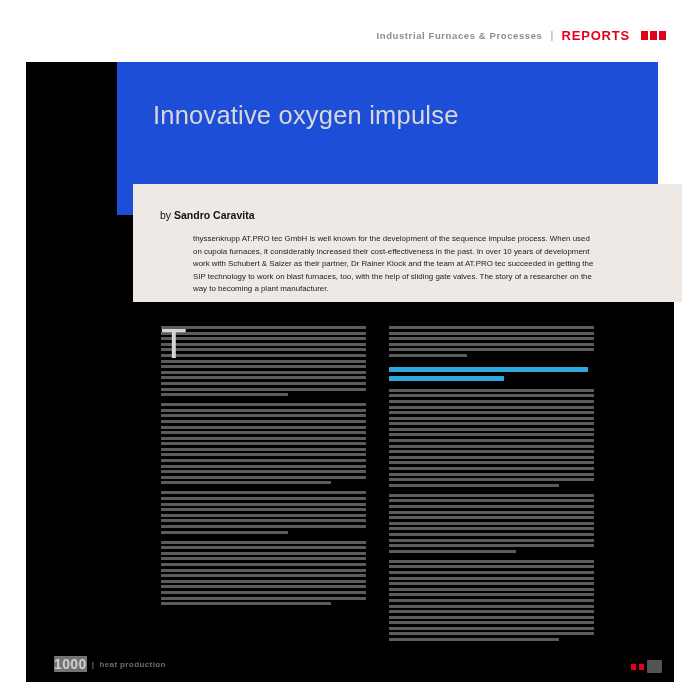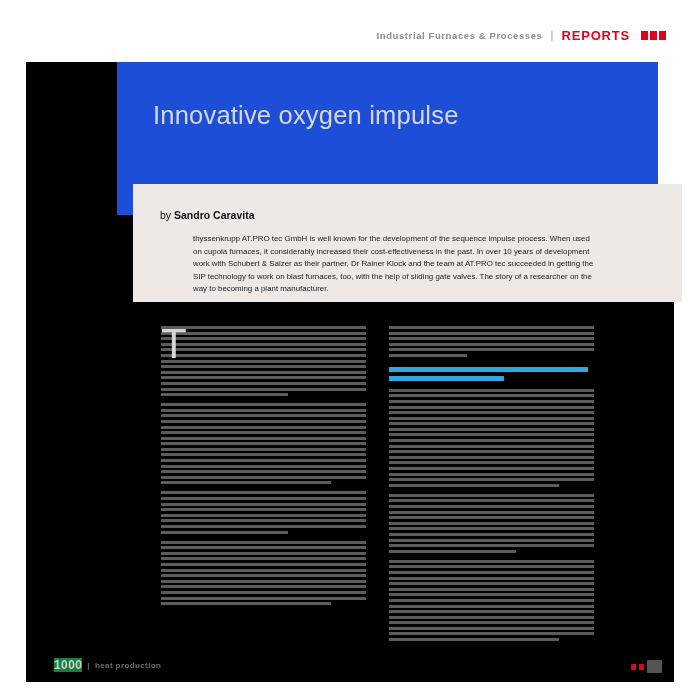--- a/index.html
+++ b/index.html
@@ -209,22 +209,22 @@
     display: flex;
     align-items: center;
     gap: 5px;
     font-size: 8px;
     font-weight: bold;
     color: #6e6e6e;
     letter-spacing: 0.4px;
   }
   .footer-page {
     color: #cfcfcf;
-    background: #15803d;
-    font-size: 12px;
+    background: #737373;
+    font-size: 14px;
   }
   .footer-sep { color: #6e6e6e; }
   .footer-right {
     position: absolute;
     right: 12px;
     bottom: 9px;
     display: flex;
     align-items: center;
     gap: 3px;
   }

